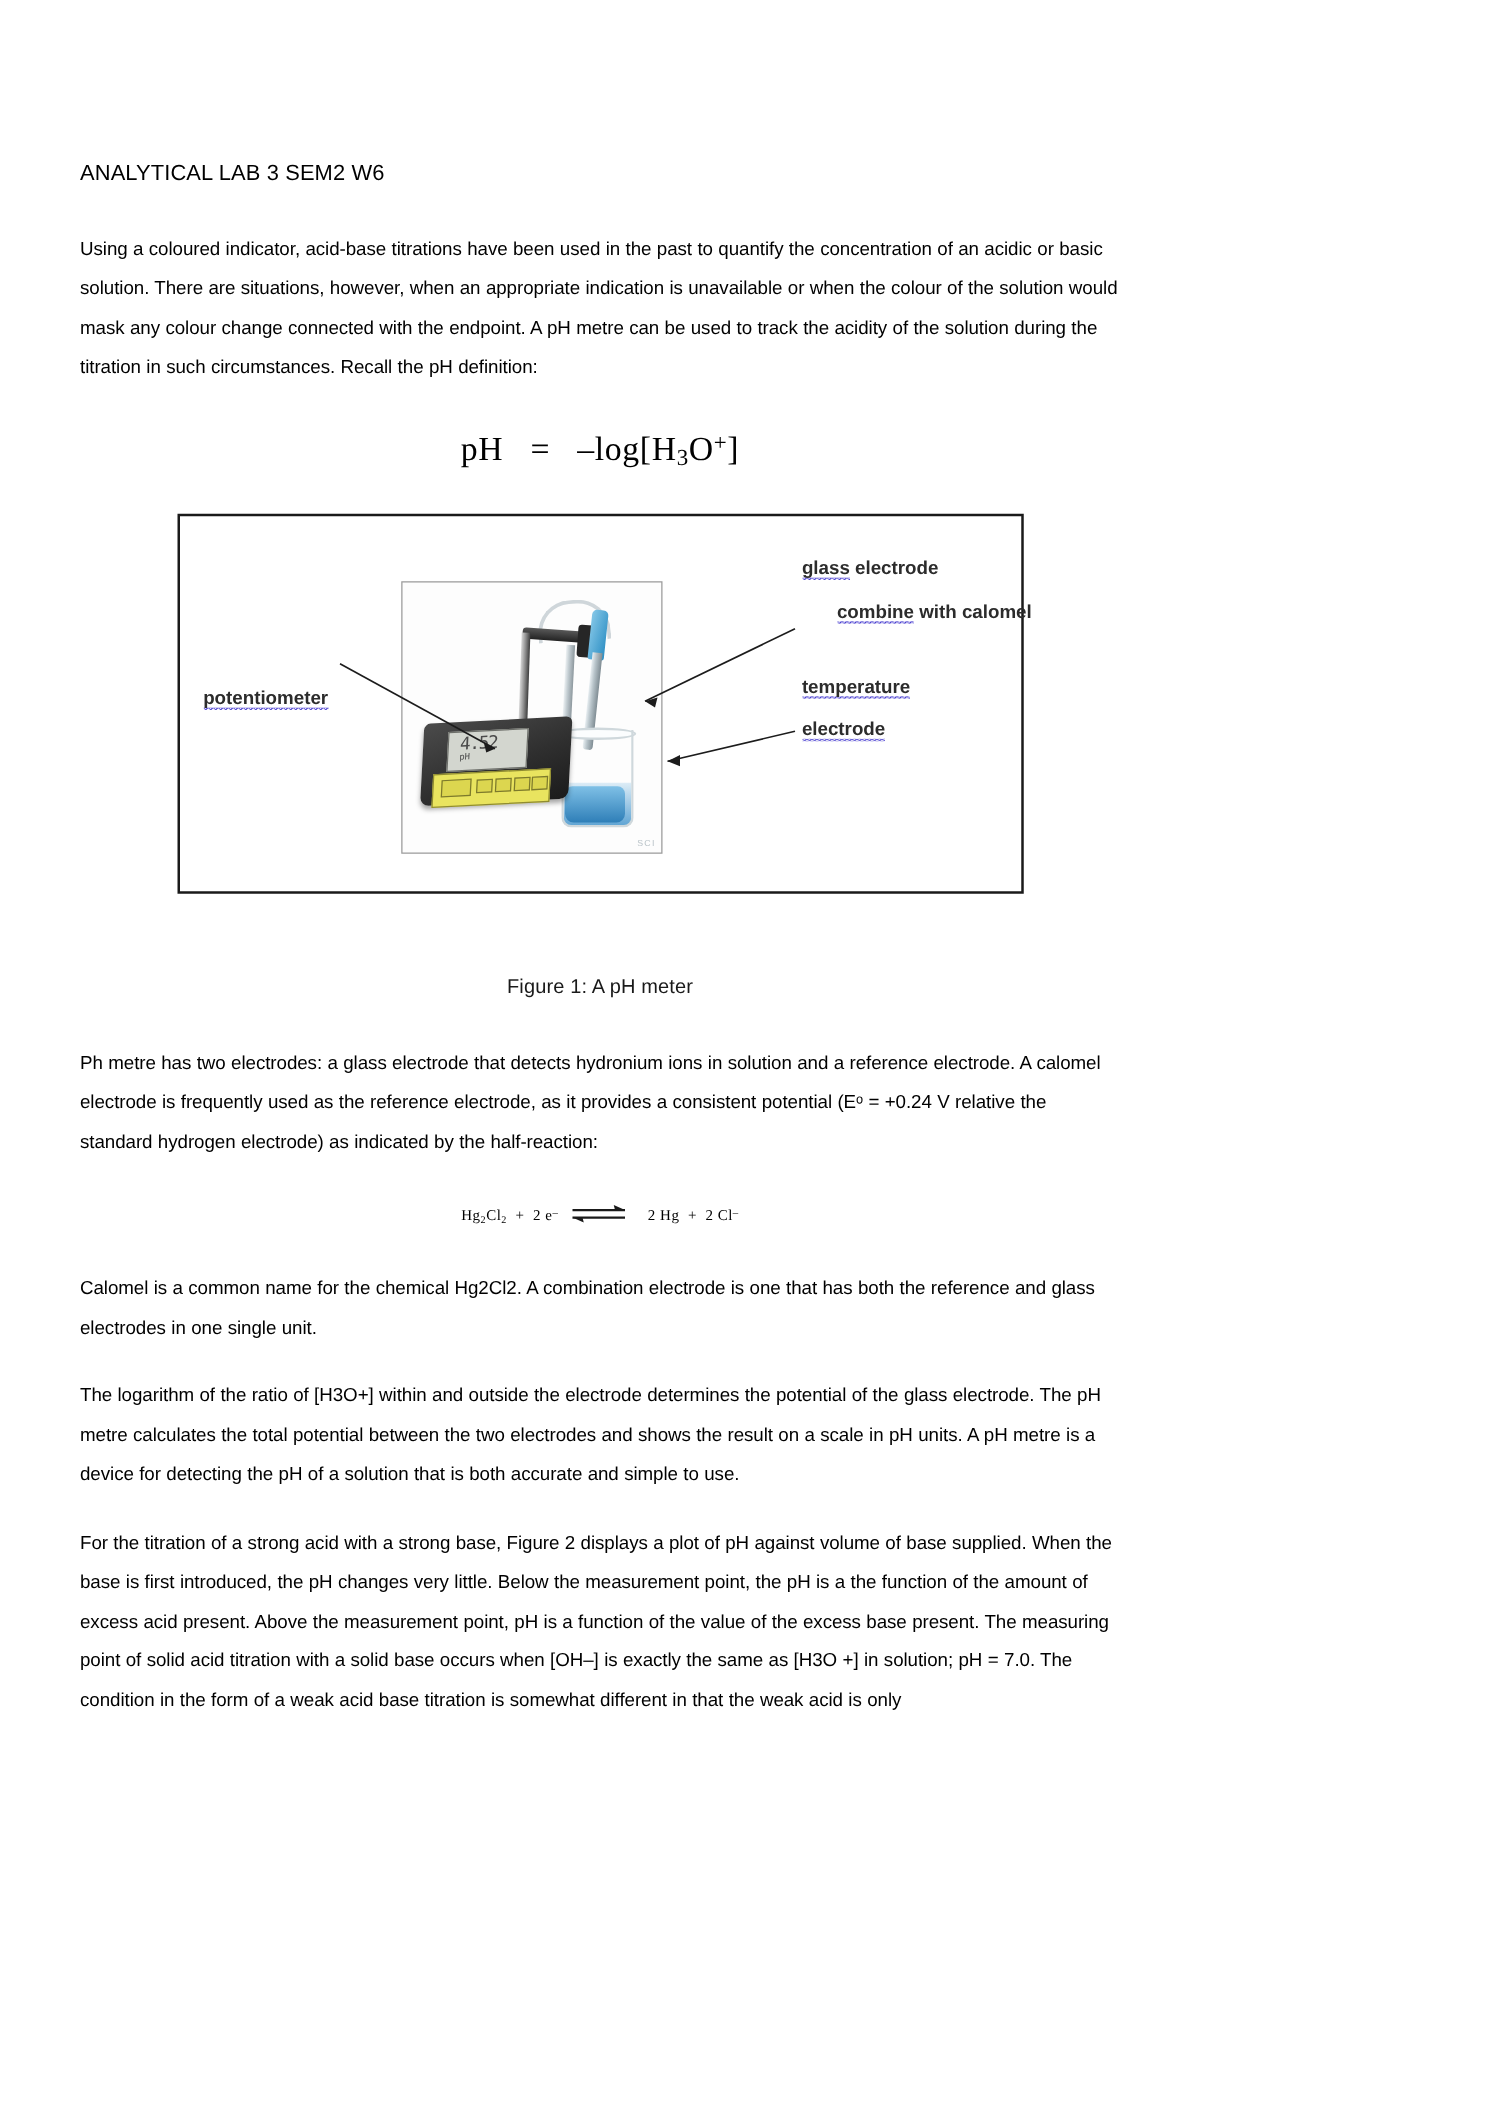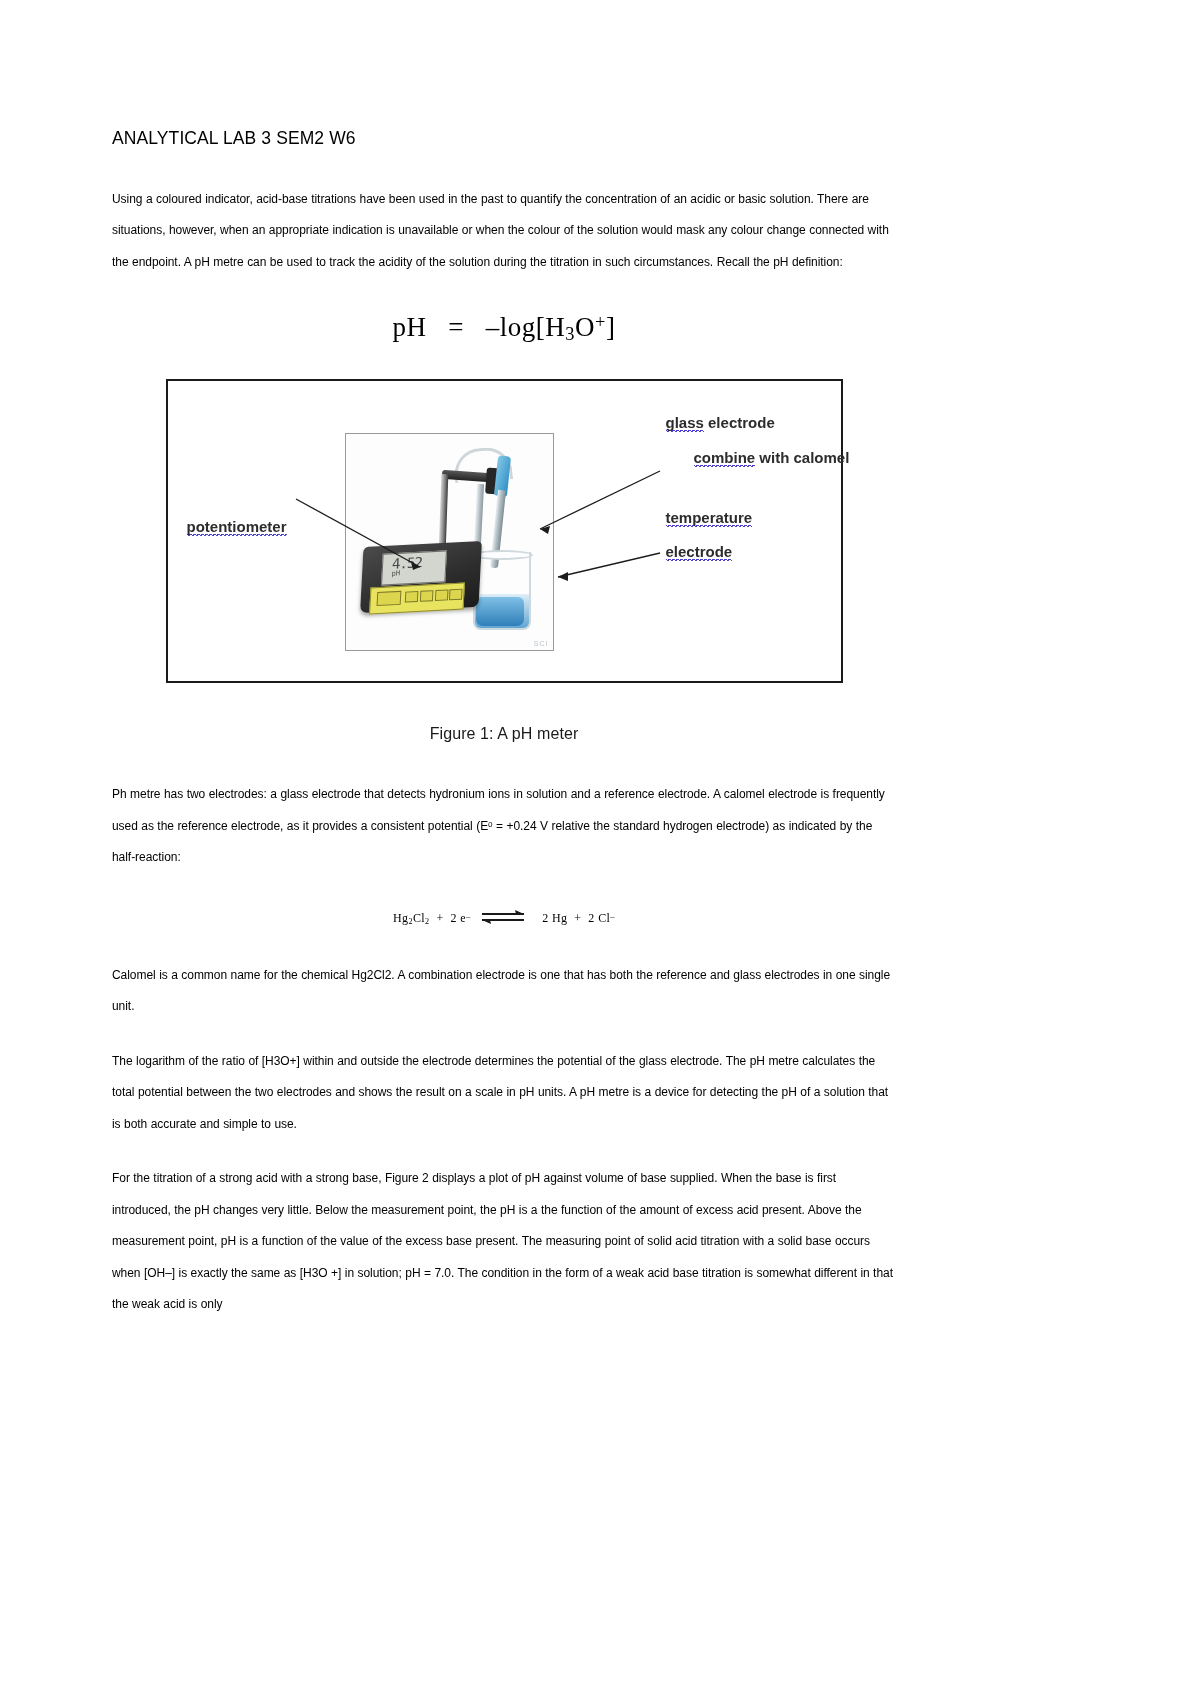--- a/index.html
+++ b/index.html
@@ -15,32 +15,32 @@
     overflow: hidden;
     position: relative;
   }
   .page {
     position: absolute;
     left: 0; top: 0;
     width: 1096px;
     height: 1698px;
     background: #fff;
     box-sizing: border-box;
-    padding: 130px 200px 0 112px;
+    padding: 130px 200px 0 64px;
   }
   .doc-title,
   .section-heading {
     font-size: 17.5px;
     line-height: 1.0;
     letter-spacing: 0.1px;
     margin: 0 0 36px 0;
     font-weight: 400;
   }
   p.body-text {
-    font-size: 12px;
+    font-size: 15px;
     line-height: 31.5px;
     margin: 0 0 23px 0;
     text-align: left;
     letter-spacing: -0.05px;
     word-spacing: 0.2px;
   }
   .eq-block {
     text-align: center;
     font-family: "Liberation Serif", serif;
     margin: 34px 0 34px 0;
@@ -116,21 +116,21 @@
   .lbl-combine{ left: 498px; top: 67px; margin-left: 28px; }
   .lbl-temp   { left: 498px; top: 127px; }
   .lbl-elec   { left: 498px; top: 161px; }
 
   .leader { position: absolute; left: 0; top: 0; width: 677px; height: 304px; pointer-events: none; }
 
   .caption {
     text-align: center;
     font-size: 16px;
     color: #1a1a1a;
-    margin: 42px 0 36px 0;
+    margin: 66px 0 36px 0;
     letter-spacing: 0.1px;
   }
 
   
   .meter-body {
     position: absolute;
     left: 16px; top: 110px;
     width: 118px; height: 66px;
     background: linear-gradient(160deg,#4b4b4b 0%, #2f2f2f 55%, #1b1b1b 100%);
     border-radius: 5px 5px 7px 7px;

